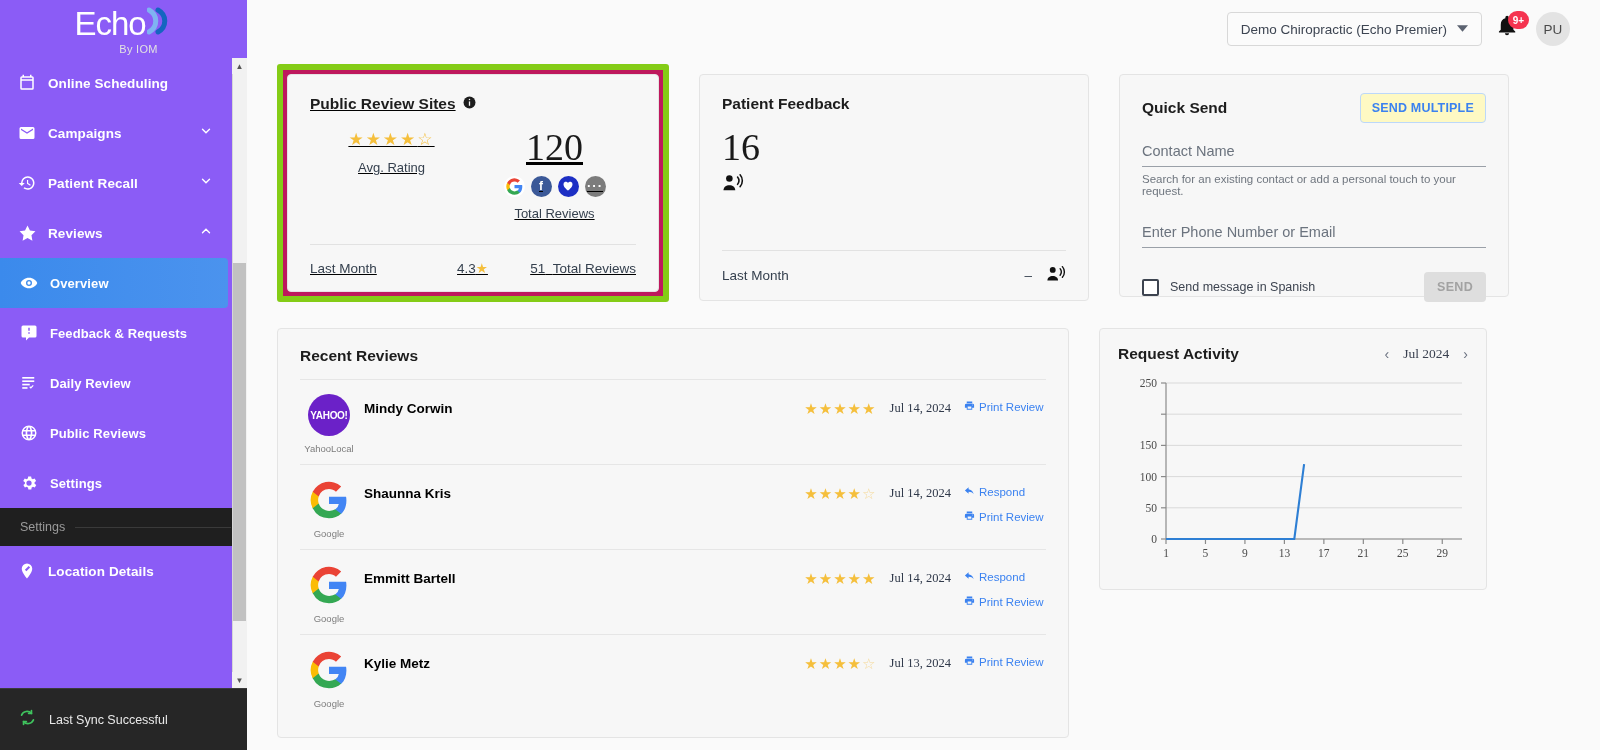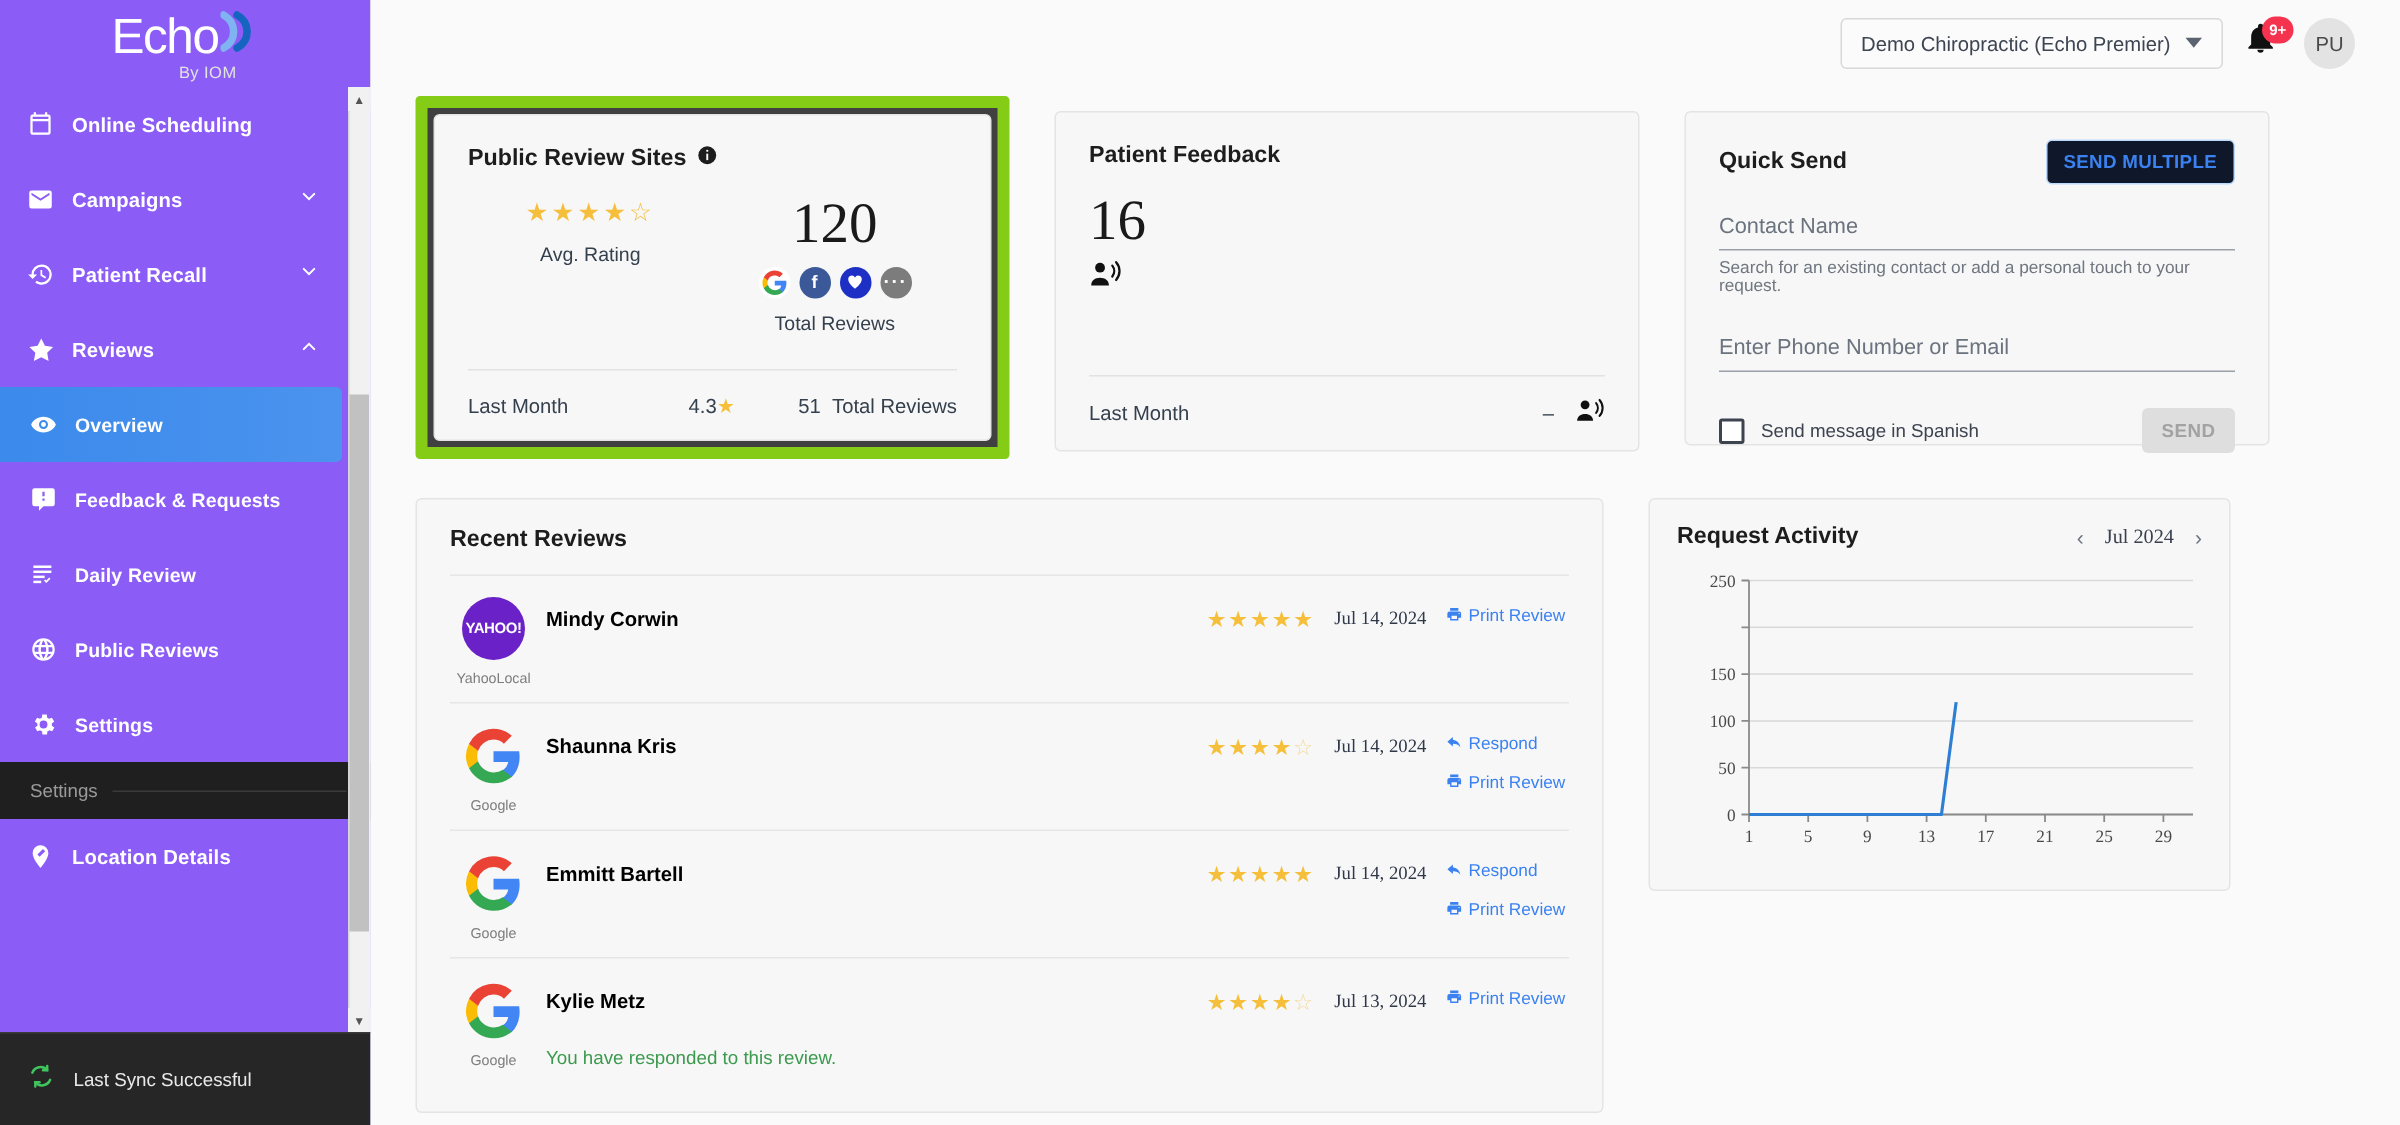--- a/index.html
+++ b/index.html
@@ -71,22 +71,22 @@
            justify-content: center; padding: 0 4px; }
   .avatar { width: 34px; height: 34px; border-radius: 50%; background: #e3e3e3;
             display: flex; align-items: center; justify-content: center;
             font-size: 13.5px; color: #4a4a4a; cursor: pointer; }
 
   .content { padding: 6px 30px 0 30px; }
   .row { display: flex; gap: 30px; }
   .card { background: #f7f7f7; border: 1px solid #e4e4e4; border-radius: 4px; }
 
   
-  .hl-frame { border: 8px solid #84cc16; border-radius: 3px; padding: 4px;
-              background: #404040; }
+  .hl-frame { border: 6px solid #84cc16; border-radius: 3px; padding: 4px;
+              background: #be185d; text-decoration: underline; }
 
   .card-title { font-size: 15.5px; font-weight: bold; color: #1d1d1d;
                 display: flex; align-items: center; gap: 7px; }
 
   
   .prs { width: 372px; padding: 20px 22px 0 22px; height: 218px;
          display: flex; flex-direction: column; }
   .prs-stats { display: flex; flex: 1; padding-top: 12px; }
   .stat { flex: 1; text-align: center; }
   .stat .big { font-size: 38px; font-weight: 300; color: #1a1a1a;
@@ -114,21 +114,21 @@
              font-family: "Liberation Serif", serif; line-height: 44px; }
   .pf-foot { border-top: 1px solid #e2e2e2; height: 50px; display: flex;
              align-items: center; justify-content: space-between;
              font-size: 13.5px; color: #35404e; }
   .pf-foot .right { display: flex; align-items: center; gap: 14px; }
 
   
   .qs { width: 390px; padding: 18px 22px 16px 22px; height: 223px; }
   .qs-head { display: flex; align-items: center; justify-content: space-between; }
   .btn-outline { border: 1px solid #bcd8fa; border-radius: 4px; height: 30px;
-                 padding: 0 11px; background: #0f172a; color: #3b82f0;
+                 padding: 0 11px; background: #fef9c3; color: #3b82f0;
                  font-size: 12.5px; font-weight: bold; letter-spacing: .2px;
                  cursor: pointer; }
   .field { margin-top: 19px; border-bottom: 1px solid #9aa0a8; padding-bottom: 6px; }
   .field input { border: none; outline: none; background: transparent; width: 100%;
                  font-size: 14.5px; color: #4a5360; font-family: "Liberation Sans", sans-serif; }
   .field input::placeholder { color: #6b737e; }
   .hint { font-size: 11.5px; color: #6f767f; margin-top: 6px; }
   .qs-foot { display: flex; align-items: center; justify-content: space-between;
              margin-top: 24px; }
   .chk-wrap { display: flex; align-items: center; gap: 11px; cursor: pointer; }
@@ -582,21 +582,20 @@
                   <path fill="#4285F4" d="M23 12.3c0-.8-.1-1.6-.2-2.3H12v4.5h6.2a5.3 5.3 0 01-2.3 3.5v2.9h3.7c2.2-2 3.4-5 3.4-8.6z"></path>
                   <path fill="#34A853" d="M12 23.5c3.1 0 5.7-1 7.6-2.8l-3.7-2.9a7 7 0 01-10.4-3.6H1.7v3A11.5 11.5 0 0012 23.5z"></path>
                   <path fill="#FBBC05" d="M5.5 14.2a6.9 6.9 0 010-4.4v-3H1.7a11.5 11.5 0 000 10.4z"></path>
                   <path fill="#EA4335" d="M12 5.1c1.7 0 3.2.6 4.4 1.7l3.3-3.3A11.5 11.5 0 001.7 6.8l3.8 3a6.9 6.9 0 016.5-4.7z"></path>
                 </svg>
               </div>
               <div class="rv-src">Google</div>
             </div>
             <div class="rv-mid">
               <div class="rv-name">Kylie Metz</div>
-              <div class="rv-resp">You have responded to this review.</div>
             </div>
             <div class="rv-right">
               <div class="rv-stars">★★★★<span style="color:#f5d999;">☆</span></div>
               <div class="rv-date">Jul 13, 2024</div>
               <div class="rv-actions">
                 <span class="act">
                   <span>
                     <svg width="11" height="11" viewBox="0 0 24 24" fill="#3b82f0">
                         <path d="M19 8H5a3 3 0 00-3 3v6h4v4h12v-4h4v-6a3 3 0 00-3-3zm-3 11H8v-5h8v5zm3-7a1 1 0 110-2 1 1 0 010 2zM18 3H6v4h12z"></path>
                       </svg>

